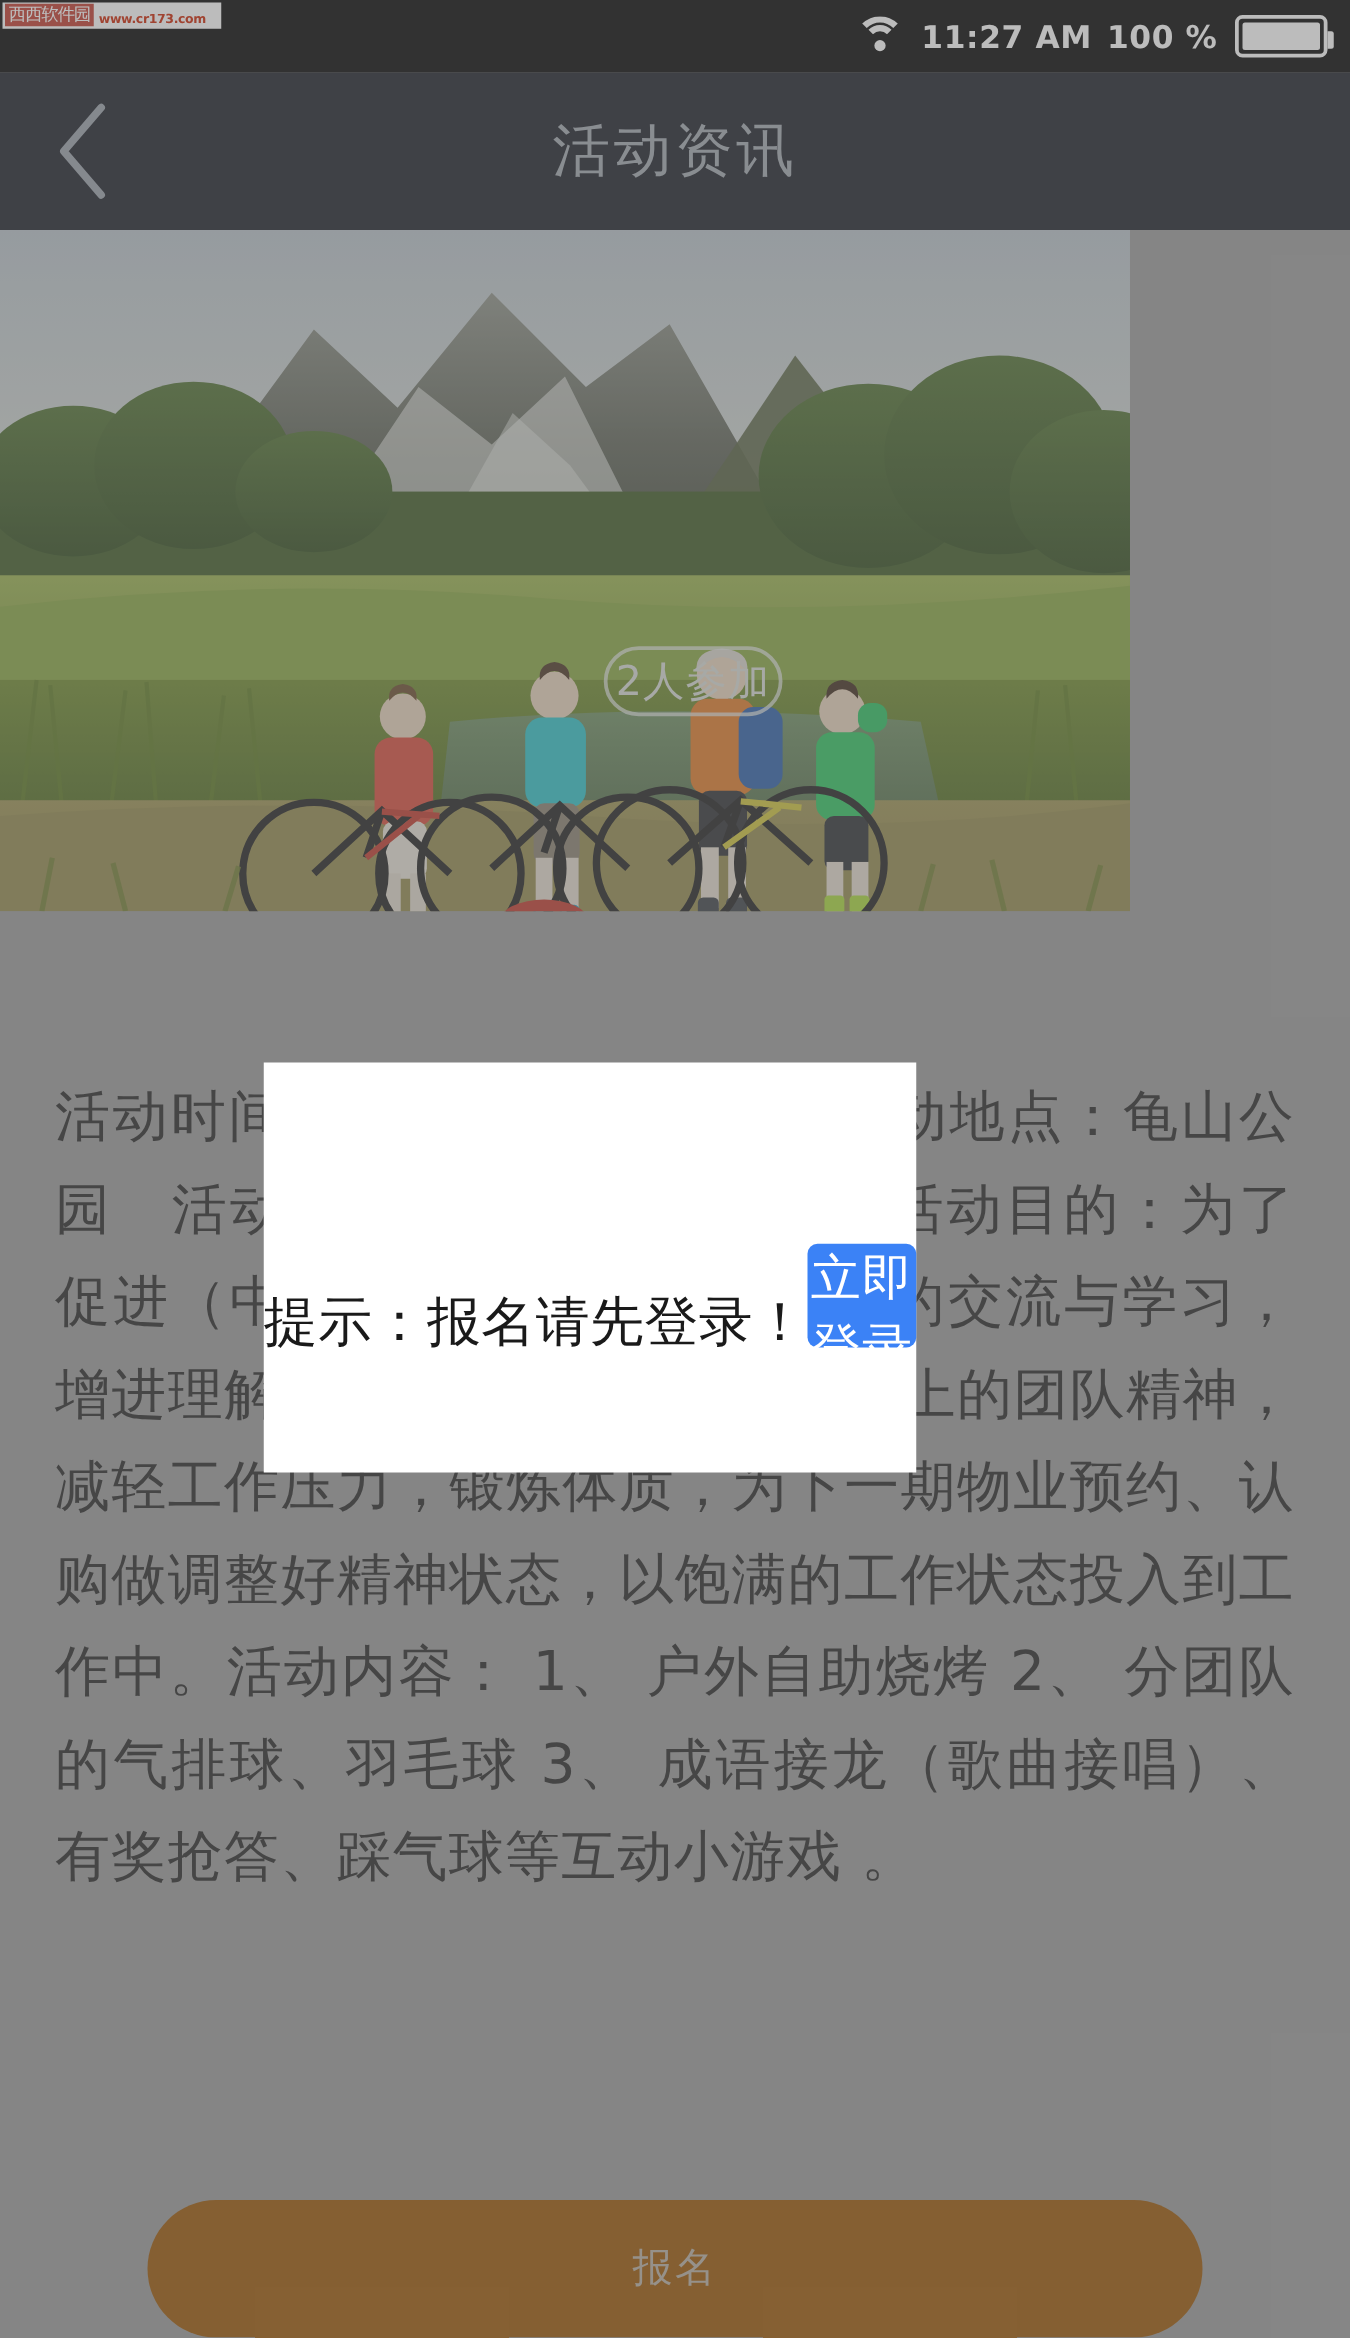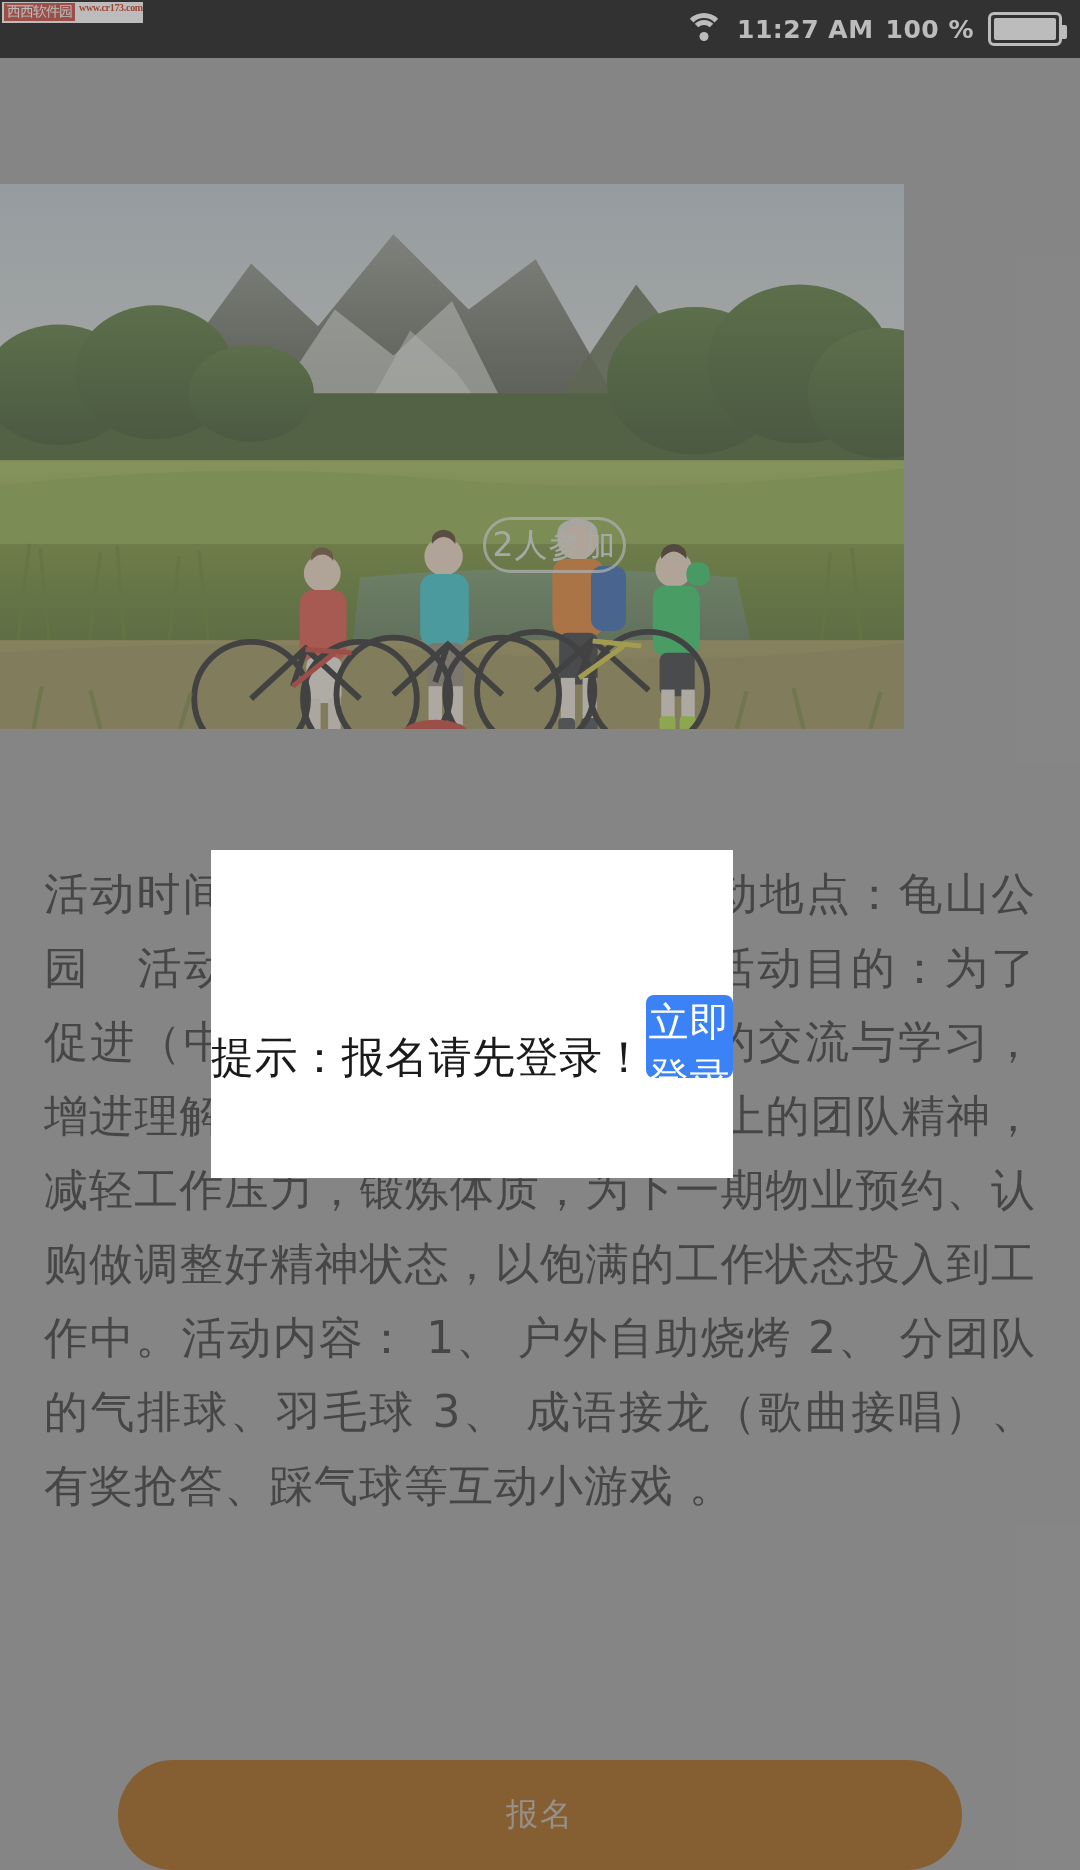--- a/index.html
+++ b/index.html
@@ -84,27 +84,26 @@
     width: calc(100% - 6px);
     background: #fff;
     border-radius: 2px;
   }
 
   
   .watermark {
     position: absolute;
     top: 2px; left: 2px;
     background: #fff;
-    padding: 1px 0 2px 2px;
-    display: flex;
-    align-items: flex-start;
+    padding: 1px 12px 2px 2px;
+    display: flex;
+    align-items: flex-end;
     gap: 4px;
     z-index: 50;
     line-height: 1;
-    font-family: Liberation Serif, serif;
   }
   .wm-badge {
     background: #c0392b;
     color: #fff;
     font-size: 14px;
     padding: 2px 3px;
     letter-spacing: -1px;
   }
   .wm-url {
     color: #cc2200;
@@ -396,20 +395,28 @@
   </div>
 
   <div class="content">
     <div class="desc">活动时间：2016年6月18日　活动地点：龟山公园　活动人员：项目同事18人　活动目的：为了促进（中房·首府）项目同事之间的交流与学习，增进理解与沟通，努力培育协作向上的团队精神，减轻工作压力，锻炼体质，为下一期物业预约、认购做调整好精神状态，以饱满的工作状态投入到工作中。活动内容： 1、 户外自助烧烤  2、 分团队的气排球、羽毛球  3、 成语接龙（歌曲接唱）、有奖抢答、踩气球等互动小游戏 。</div>
   </div>
 
   <div class="cta-wrap">
     <button class="cta-button">报名</button>
   </div>
 
+  <div class="navbar">
+    <div class="nav-back">
+      <svg width="46" height="82" viewBox="0 0 46 82">
+        <polyline points="38,6 8,41 38,76" fill="none" stroke="#9aa1ab" stroke-width="6" stroke-linecap="round" stroke-linejoin="round"></polyline>
+      </svg>
+    </div>
+    <div class="nav-title">活动资讯</div>
+  </div>
 
   <div class="statusbar">
     <div class="sb-right">
       <div class="wifi-icon">
         <i class="a"></i>
           <i class="b"></i>
           <i class="c"></i>
       </div>
       <div class="sb-time">11:27 AM</div>
       <div class="sb-batt-pct">100 %</div>

